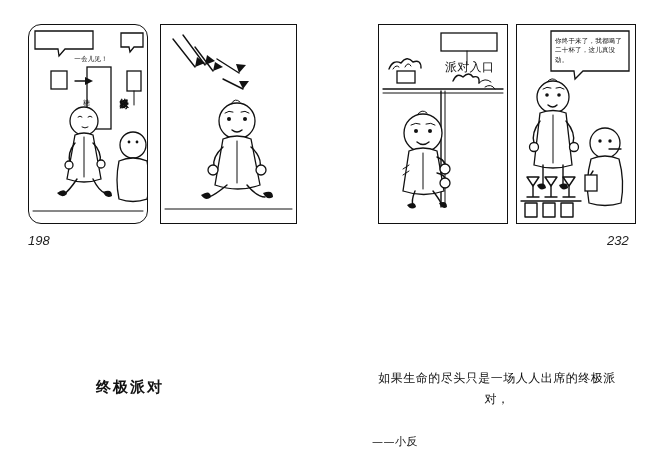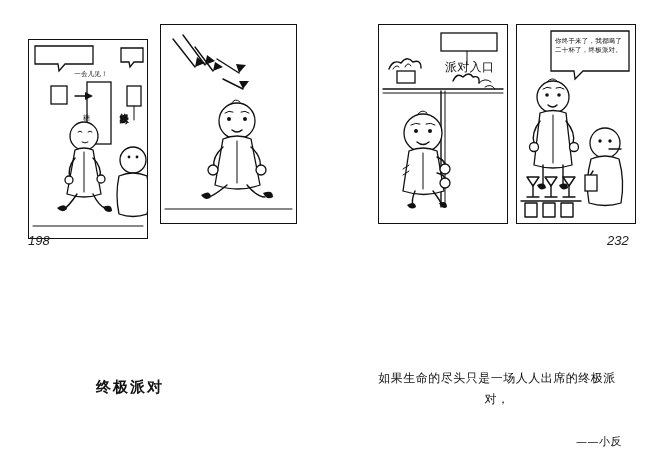--- a/index.html
+++ b/index.html
@@ -24,21 +24,21 @@
 
   
   .panel {
     position: absolute;
     border: 1.5px solid #111;
     background: #fff;
     overflow: hidden;
   }
 
   
-  #panel-1 { left: 28px;  top: 39px;  width: 118px; height: 198px; }
+  #panel-1 { left: 28px;  top: 24px;  width: 118px; height: 198px; border-radius: 13px; }
   #panel-2 { left: 160px; top: 24px;  width: 135px; height: 198px; }
   
   #panel-3 { left: 378px; top: 24px;  width: 128px; height: 198px; }
   #panel-4 { left: 516px; top: 24px;  width: 118px; height: 198px; }
 
   .panel svg { display: block; width: 100%; height: 100%; }
 
   
   .bubble-text {
     position: absolute;
@@ -103,21 +103,21 @@
     font-size: 12px;
     line-height: 1.75;
     color: #111;
     letter-spacing: 0.5px;
   }
   #quote-attribution {
     position: absolute;
     left: 372px;
     top: 434px;
     width: 250px;
-    text-align: right;
+    text-align: left;
     padding-right: 12px;
     font-family: "DejaVu Sans", sans-serif;
     font-size: 11px;
     color: #111;
     letter-spacing: 0.5px;
   }
   .ink { fill: none; stroke: #111; stroke-width: 1.4; stroke-linecap: round; stroke-linejoin: round; }
   .ink-thin { fill: none; stroke: #111; stroke-width: 1; stroke-linecap: round; stroke-linejoin: round; }
   .ink-fill { fill: #111; stroke: none; }
   .white-fill { fill: #fff; stroke: #111; stroke-width: 1.3; }
@@ -309,21 +309,21 @@
       <path class="ink" d="M16 161 v10 M10 172 h12"></path>
       <path class="ink" d="M28 152 l6 9 l6 -9 z"></path>
       <path class="ink" d="M34 161 v10 M28 172 h12"></path>
       <path class="ink" d="M46 152 l6 9 l6 -9 z"></path>
       <path class="ink" d="M52 161 v10 M46 172 h12"></path>
 
       <path class="ink" d="M8 178 h12 v14 h-12 z"></path>
       <path class="ink" d="M26 178 h12 v14 h-12 z"></path>
       <path class="ink" d="M44 178 h12 v14 h-12 z"></path>
     </svg>
-    <div class="bubble-text" style="left:38px; top:12px; width:72px; text-align:left; line-height:1.45;">你终于来了，我都喝了二十杯了，终极派对。</div>
+    <div class="bubble-text" style="left:38px; top:12px; width:72px; text-align:left; line-height:1.45;">你终于来了，我都喝了二十杯了，这儿真没劲。</div>
   </div>
 
   <div class="page-number" id="page-number-left">198</div>
   <div class="page-number" id="page-number-right">232</div>
 
   <div id="chapter-title">终极派对</div>
 
   <div id="quote-block">
     <div>如果生命的尽头只是一场人人出席的终极派对，</div>
   </div>

